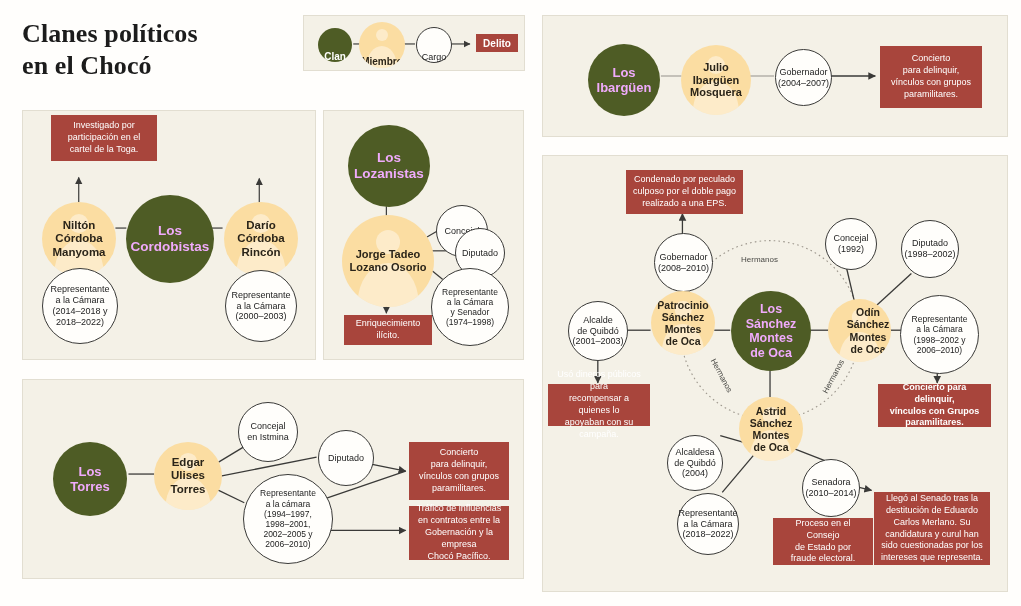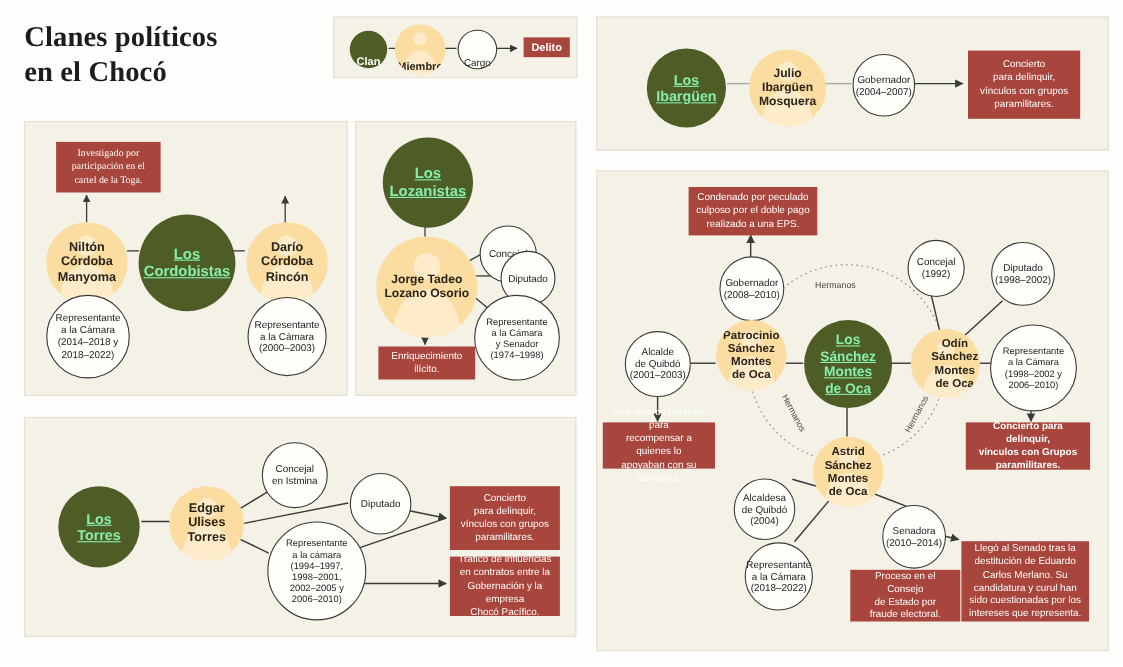--- a/index.html
+++ b/index.html
@@ -56,24 +56,23 @@
     align-items: center;
     justify-content: center;
     text-align: center;
     border-radius: 50%;
     z-index: 3;
   }
   .node span { display: block; }
 
   .clan {
     background: #4e5c25;
-    color: #86efac;
+    color: #f0abfc;
     font-weight: bold;
     line-height: 1.16;
-    text-decoration: underline;
   }
   .member {
     background: #fbdda2;
     color: #2a2419;
     font-weight: bold;
     line-height: 1.16;
     overflow: hidden;
   }
   
   .member::before {
@@ -216,21 +215,21 @@
       <line x1="93" y1="118" x2="104" y2="118" stroke="#3a3a38" stroke-width="1.2"></line>
       <line x1="190" y1="118" x2="201" y2="118" stroke="#3a3a38" stroke-width="1.2"></line>
 
       <line x1="56" y1="92" x2="56" y2="67" stroke="#3a3a38" stroke-width="1.2" marker-end="url(#ar-c)"></line>
       <line x1="238" y1="92" x2="238" y2="68" stroke="#3a3a38" stroke-width="1.2" marker-end="url(#ar-c)"></line>
 
       <line x1="56" y1="146" x2="56" y2="158" stroke="#3a3a38" stroke-width="1.2"></line>
       <line x1="238" y1="146" x2="238" y2="160" stroke="#3a3a38" stroke-width="1.2"></line>
     </svg>
 
-    <div class="crime" style="left:28px; top:18px; width:95px; height:46px; white-space:pre-line;font-family:Liberation Serif, serif;">Investigado por
+    <div class="crime" style="left:28px; top:4px; width:106px; height:46px; white-space:pre-line;">Investigado por
 participación en el
 cartel de la Toga.</div>
 
 
     <div class="node member" style="left:19px; top:91px; width:74px; height:74px; font-size:11.5px;">
       <span style="white-space:pre-line;">Niltón
 Córdoba
 Manyoma</span>
     </div>
 

